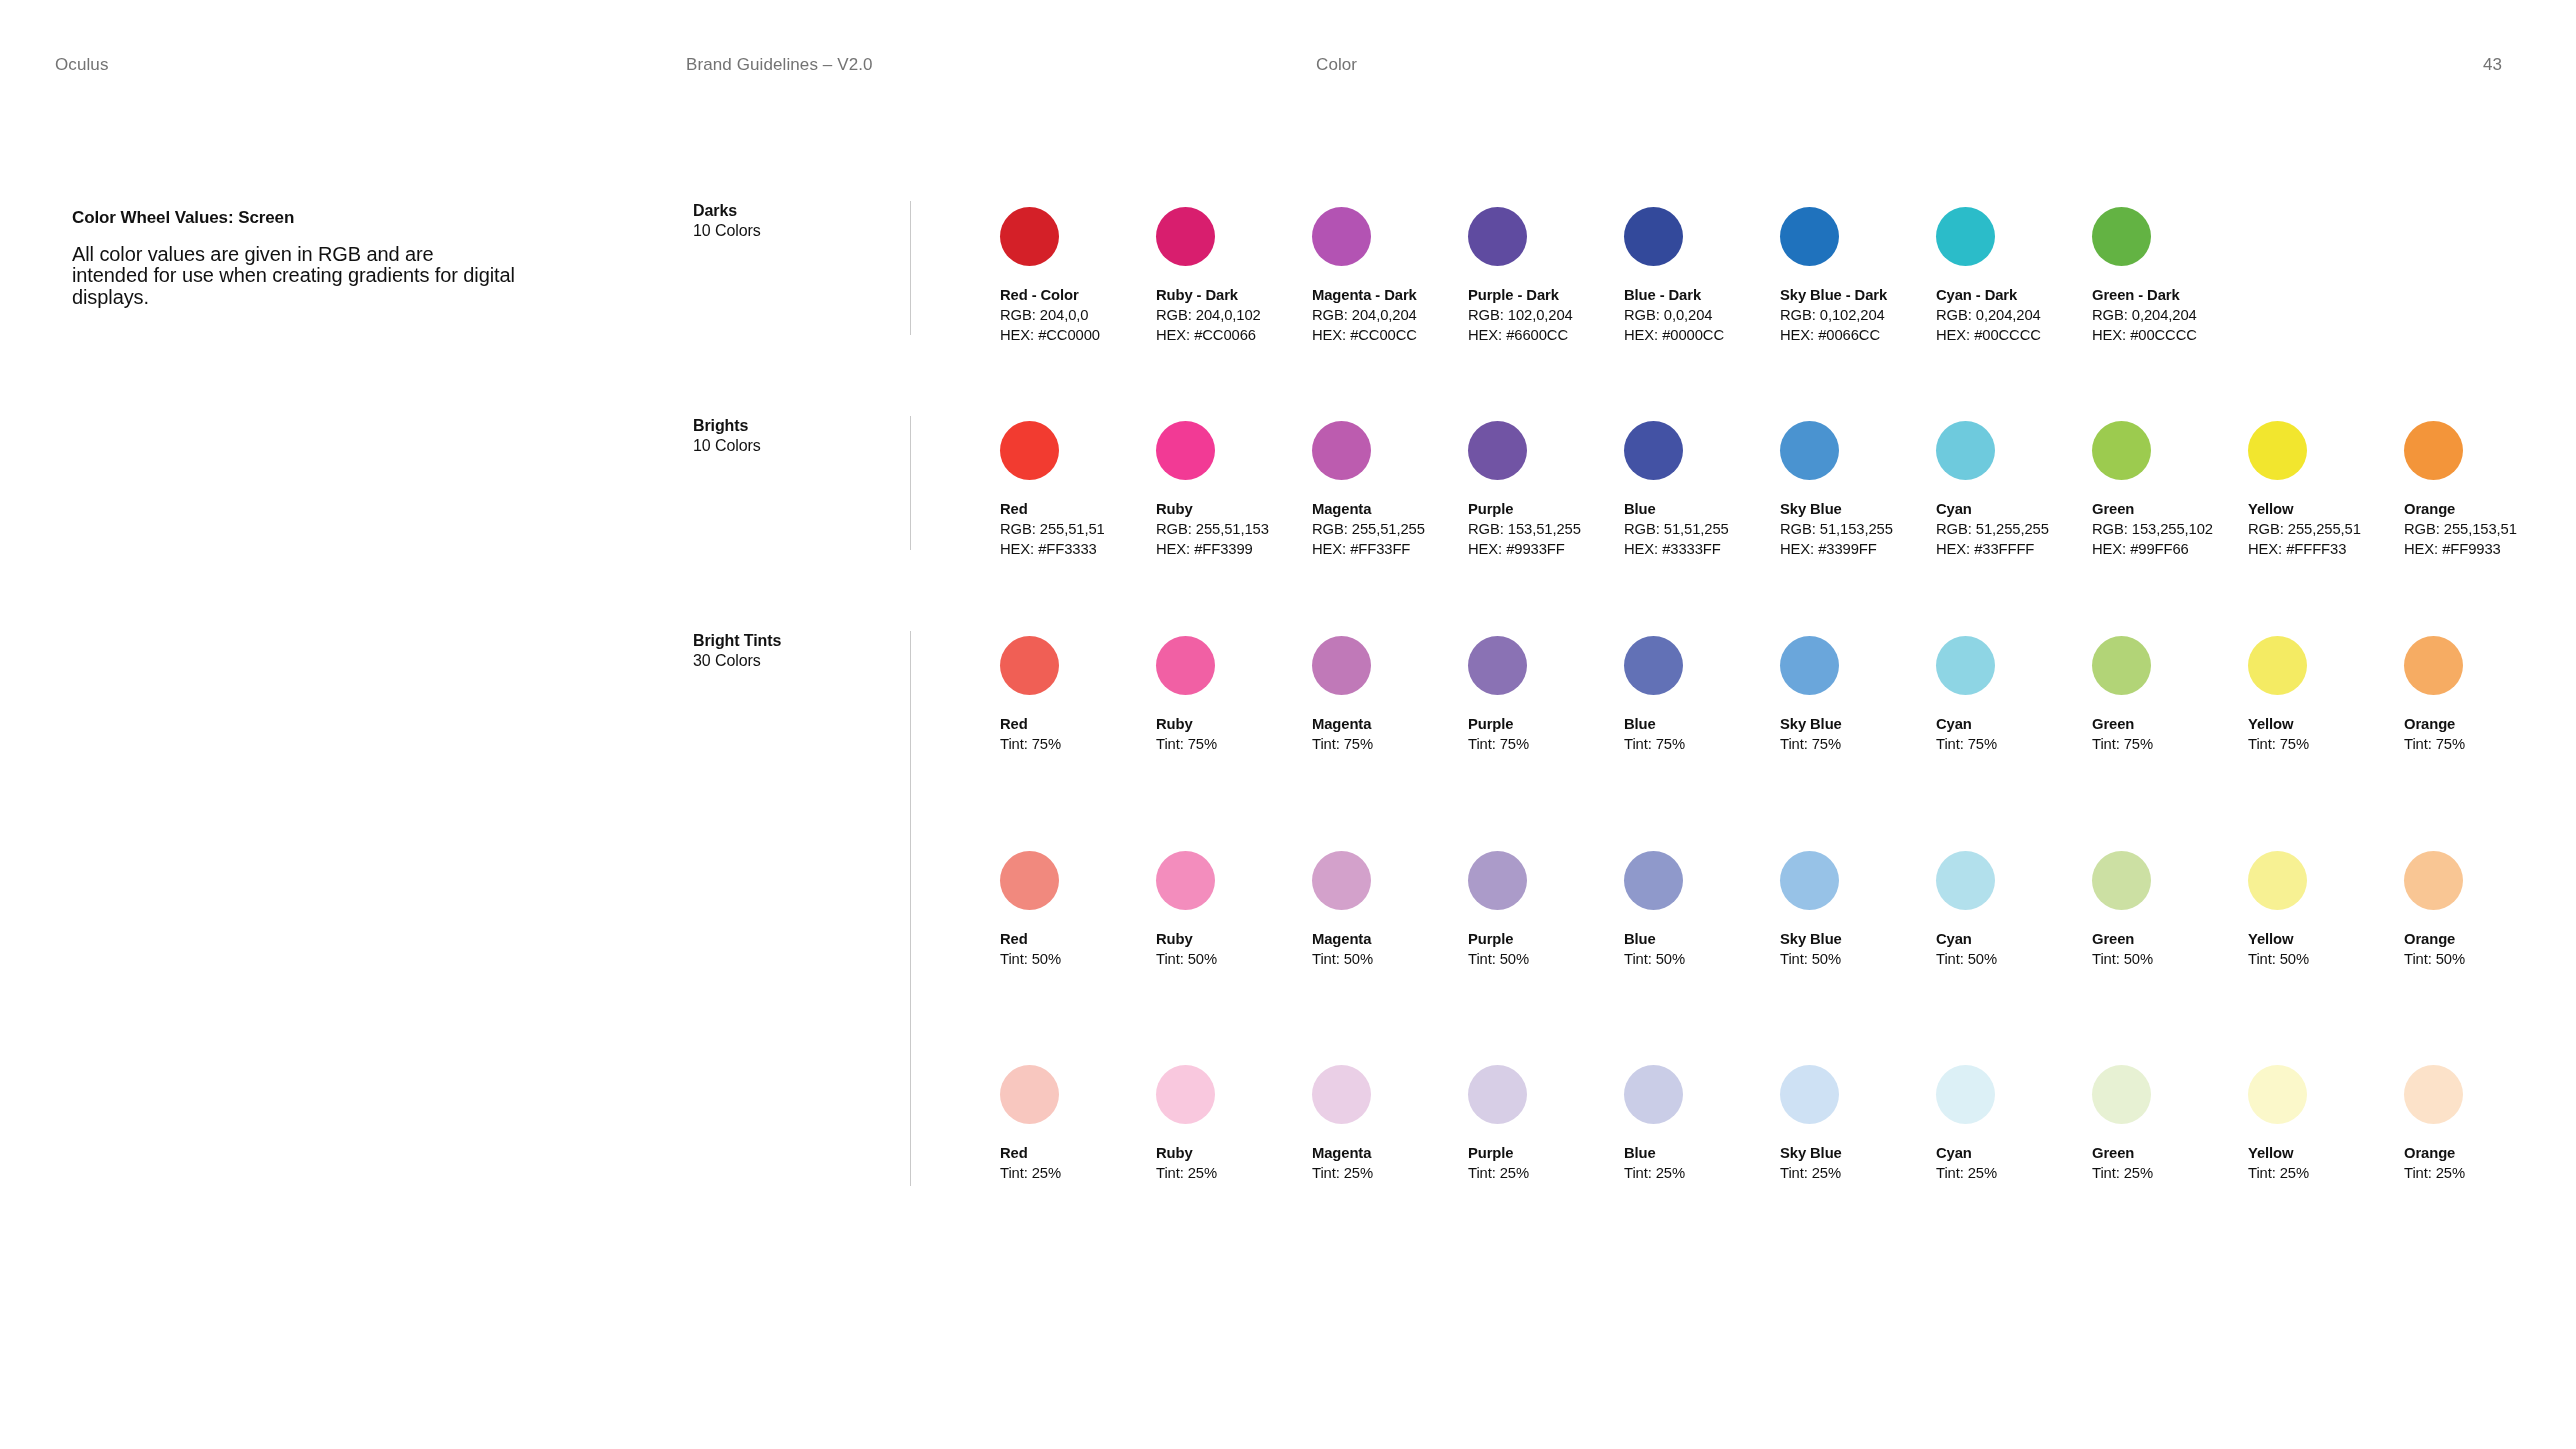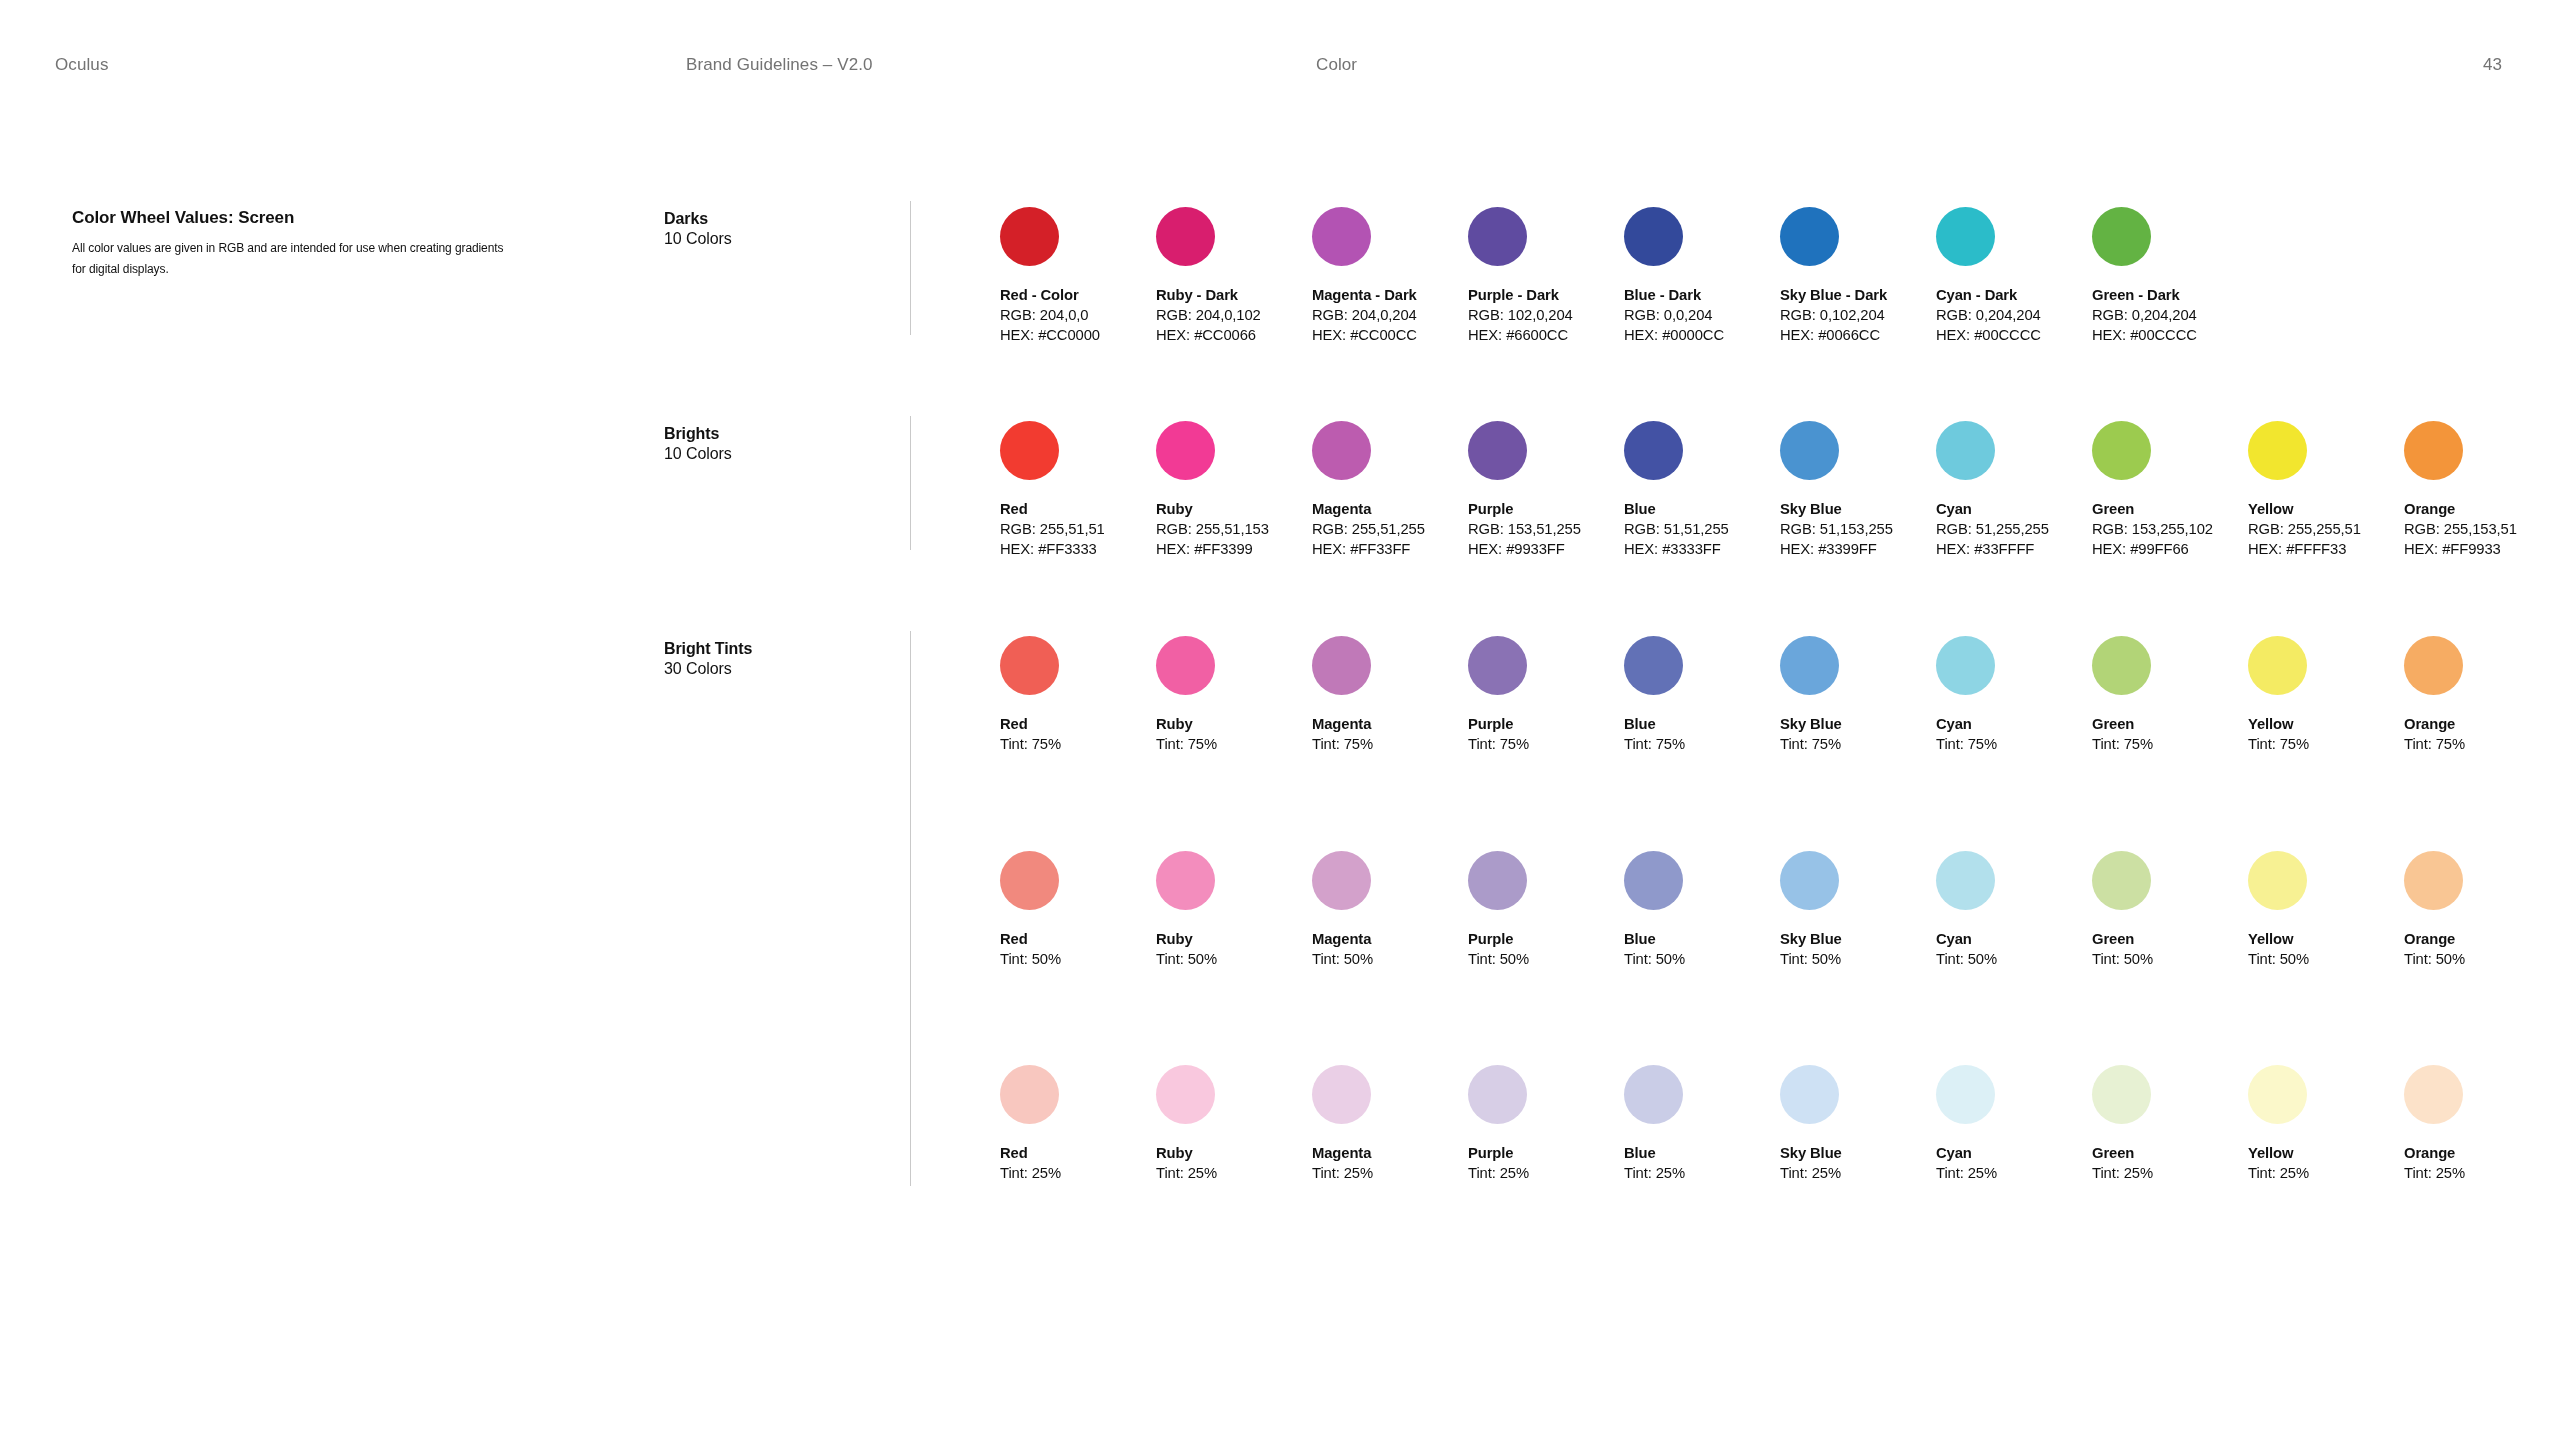--- a/index.html
+++ b/index.html
@@ -49,40 +49,39 @@
     width: 456px;
   }
   .intro-title {
     font-size: 17px;
     font-weight: 700;
     color: #111111;
     letter-spacing: -0.1px;
     line-height: 21.5px;
   }
   .intro-body {
-    margin-top: 9px;
-    font-size: 12px;
+    margin-top: 15px;
+    font-size: 20px;
     font-weight: 400;
     color: #111111;
     line-height: 21.5px;
     letter-spacing: -0.1px;
     max-width: 443px;
   }
 
   
   .section {
     position: absolute;
     left: 0;
     width: 2576px;
   }
   .section-label {
     position: absolute;
-    left: 664px;
+    left: 693px;
     width: 201px;
-    margin-top: 8px;
   }
   .section-label .s-title {
     font-size: 16px;
     font-weight: 700;
     color: #111111;
     line-height: 20px;
     letter-spacing: -0.1px;
     white-space: nowrap;
   }
   .section-label .s-count {

